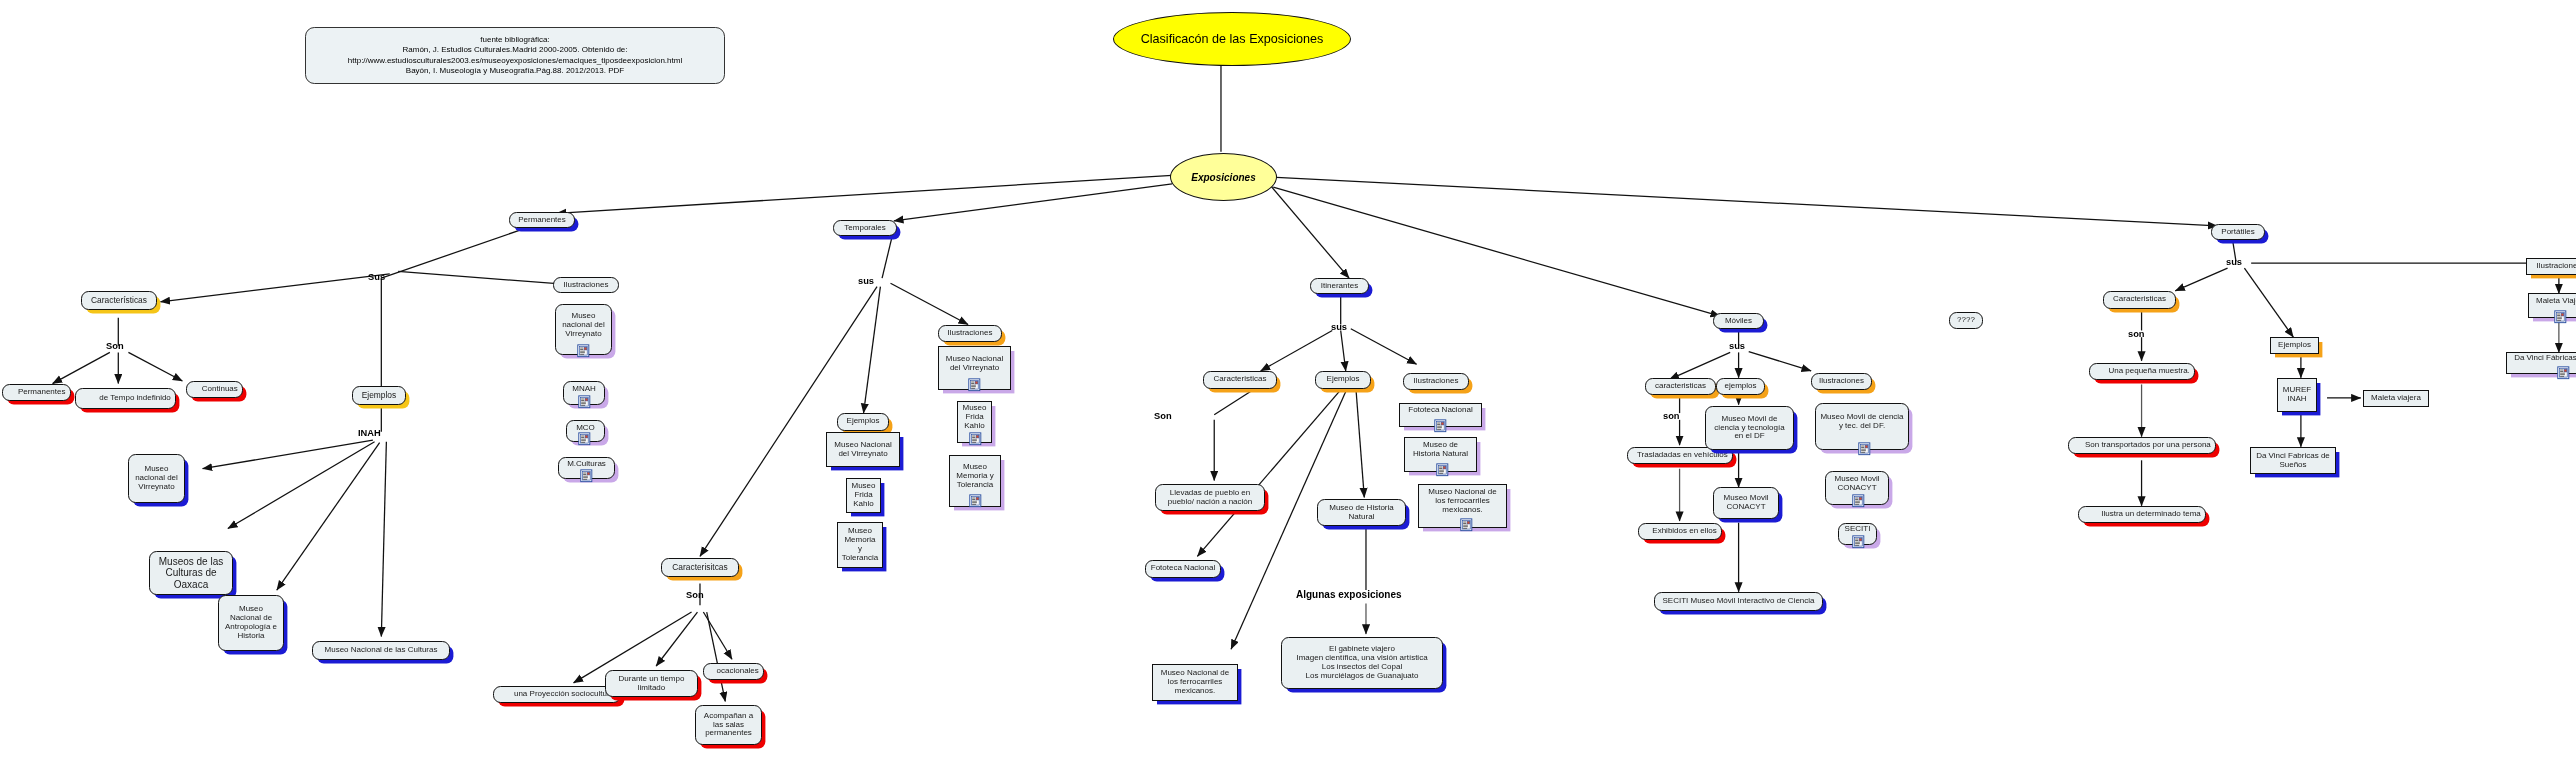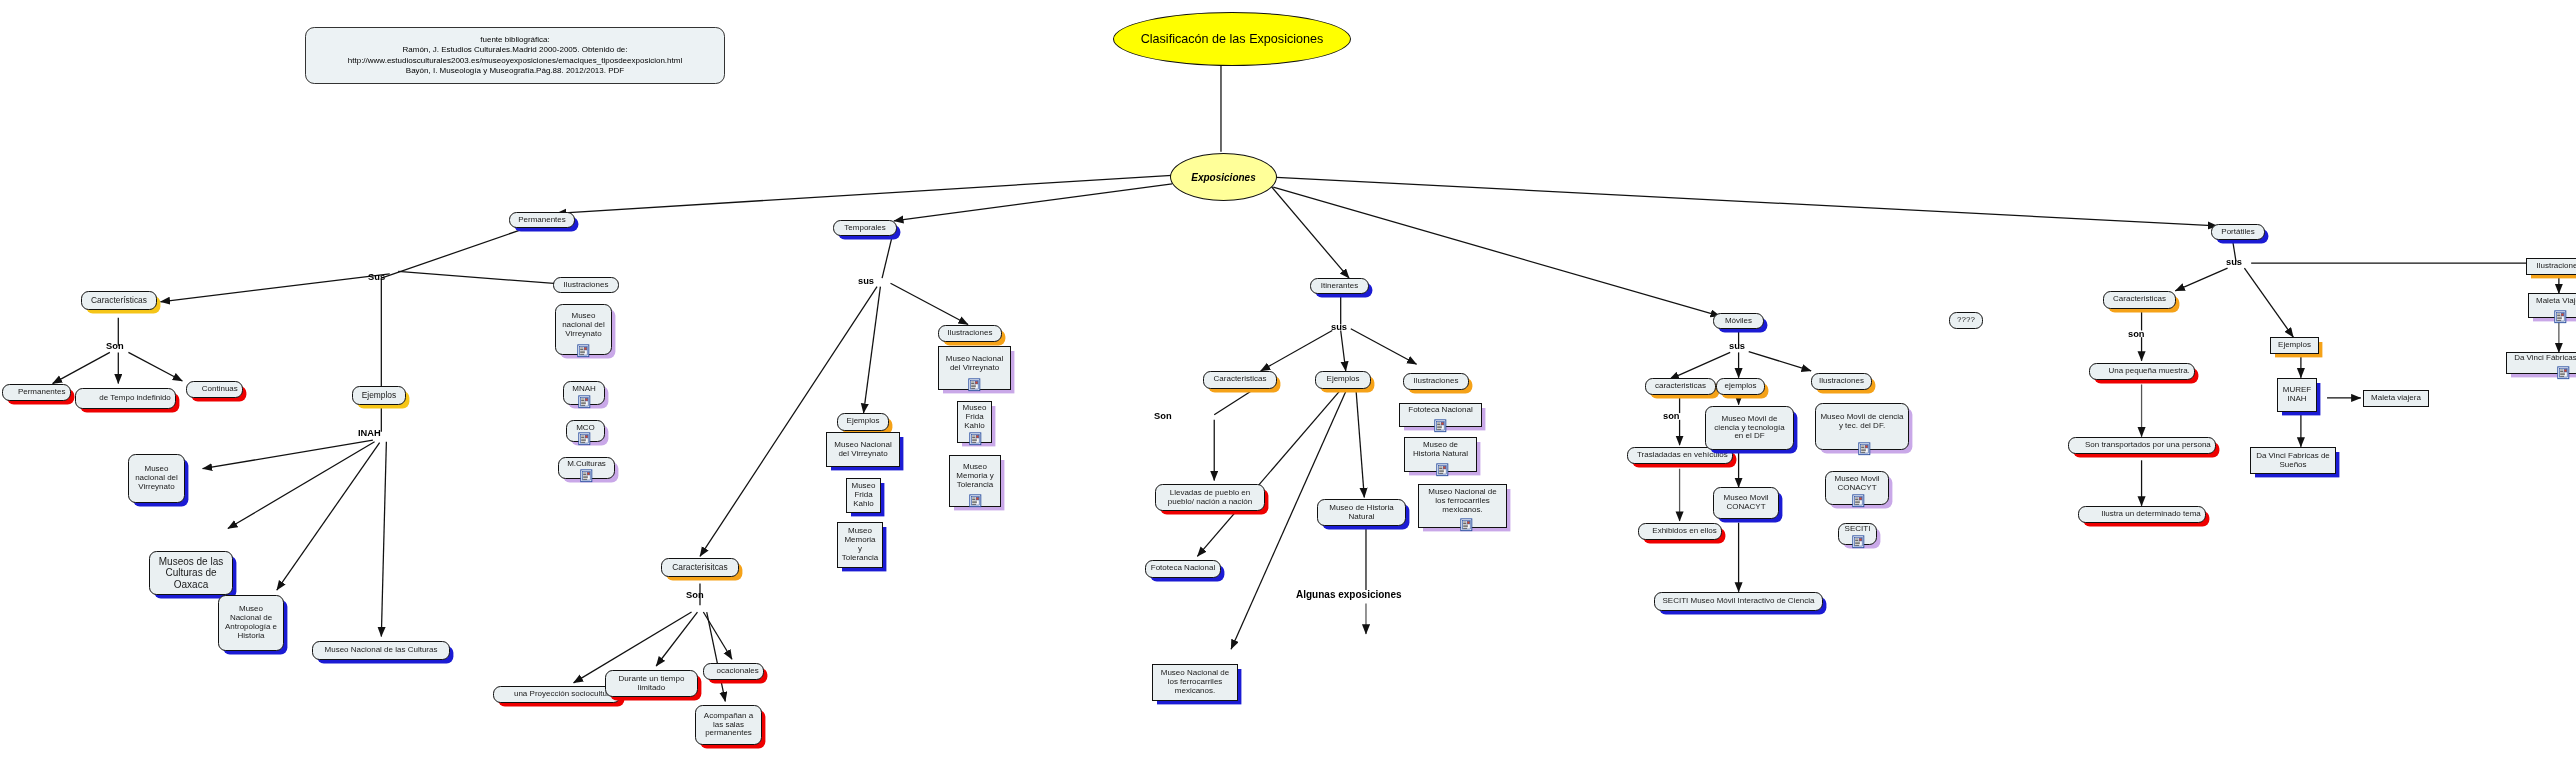--- a/index.html
+++ b/index.html
@@ -424,20 +424,26 @@
           <rect x="4" y="6" width="4" height="1"></rect>
           <rect x="4" y="8" width="6" height="1"></rect>
           <rect x="4" y="10" width="6" height="1"></rect>
           <rect x="4" y="12" width="5" height="1"></rect>
         </g>
         <rect x="9" y="3.5" width="3.5" height="3.5" fill="#d64b2a" stroke="#2a4fa0" stroke-width="0.6"></rect>
       </svg>
   </div>
 
   <div class="linklabel" style="left:1296px;top:589px;font-size:10px;">Algunas exposiciones</div>
+  <div class="node round sh-blue" style="left:1281px;top:637px;width:162px;height:52px;font-size:8px;white-space:pre-line;">
+    <span>El gabinete viajero
+Imagen científica, una visión artística
+Los insectos del Copal
+Los murciélagos de Guanajuato</span>
+  </div>
 
   <div class="node round sh-blue" style="left:1713px;top:313px;width:51px;height:16px;font-size:8px;">
     <span>Móviles</span>
   </div>
   <div class="linklabel" style="left:1729px;top:341px;font-size:9.3px;">sus</div>
 
   <div class="node round sh-orange" style="left:1645px;top:378px;width:71px;height:17px;font-size:8px;">
     <span>caracteristicas</span>
   </div>
   <div class="linklabel" style="left:1663px;top:411px;font-size:9.3px;">son</div>

